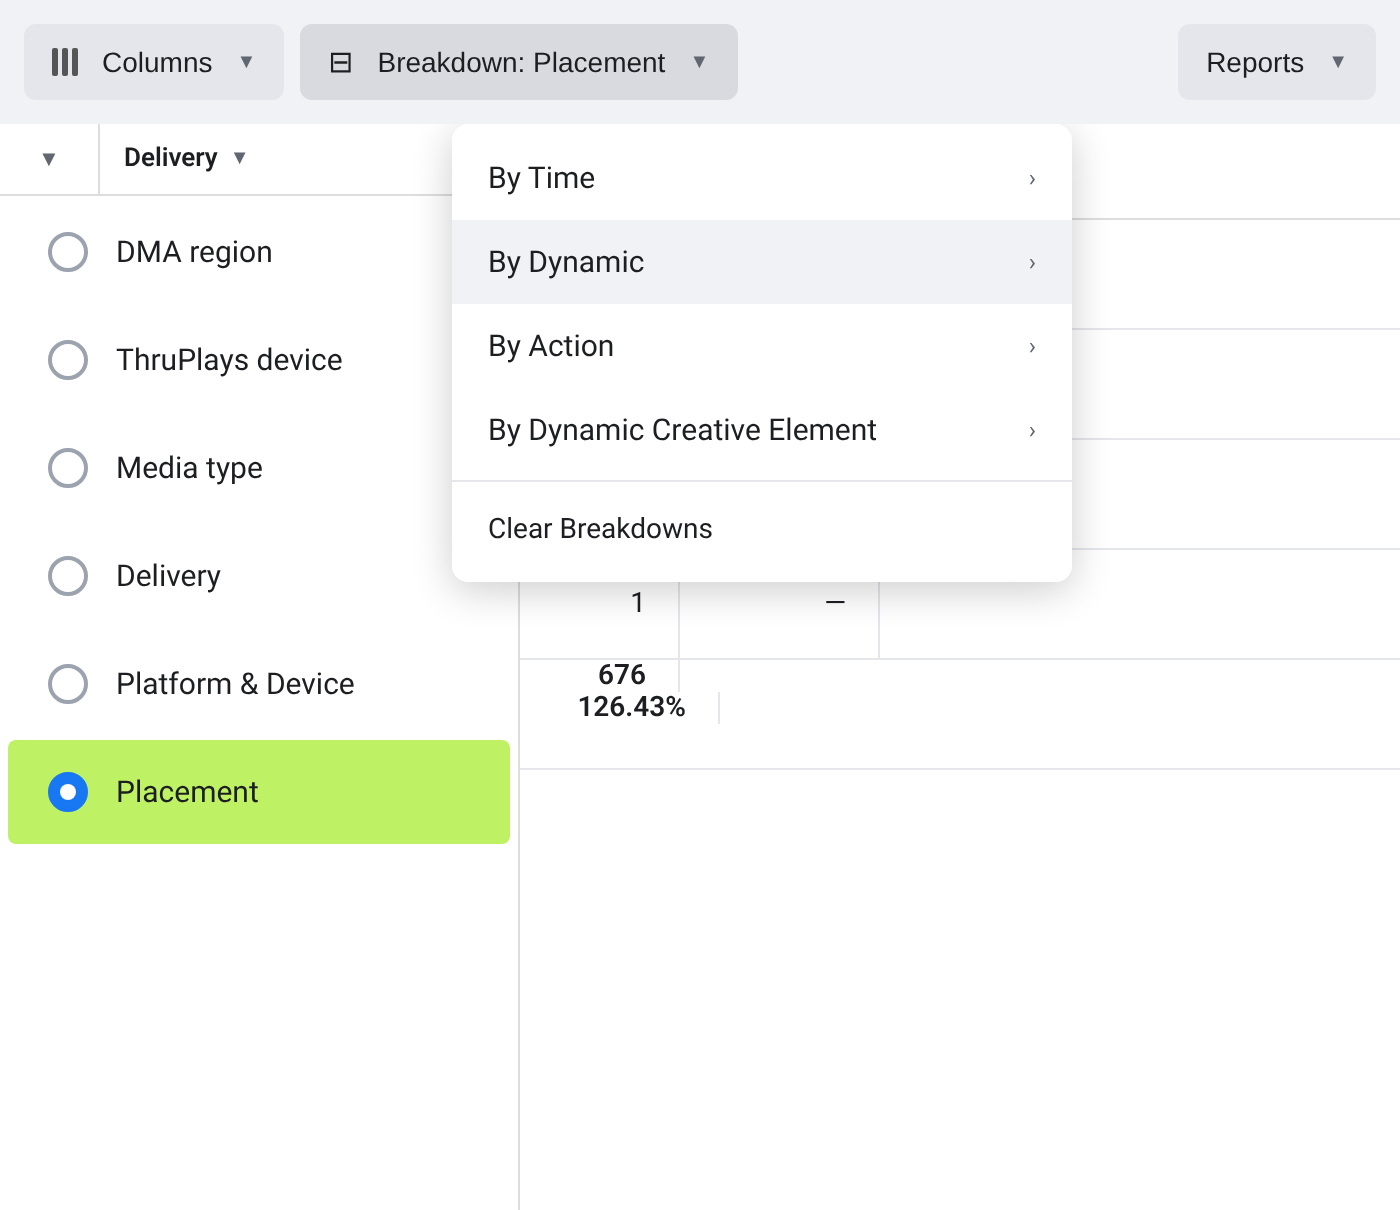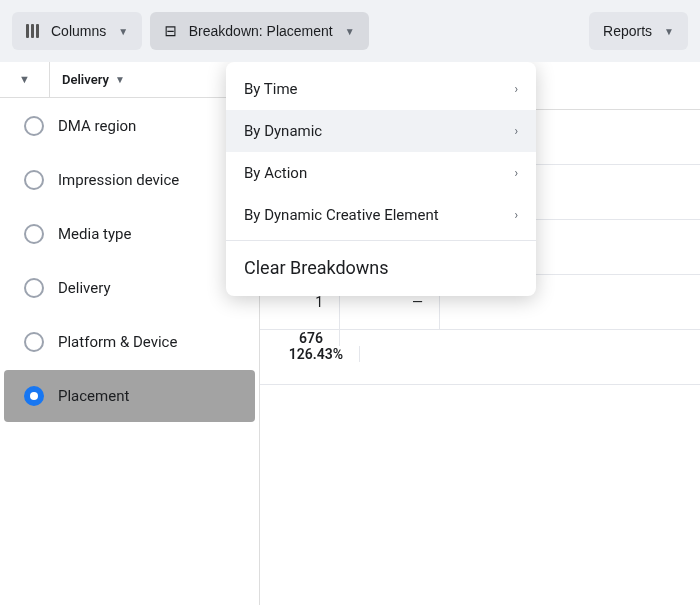--- a/index.html
+++ b/index.html
@@ -107,21 +107,21 @@
       display: flex;
       align-items: center;
       gap: 14px;
       padding: 16px 20px;
       cursor: pointer;
       border-radius: 4px;
       margin: 2px 4px;
     }
 
     .radio-item.selected {
-      background: #a3a3a3;
+      background: #bef264;
     }
 
     .radio-circle {
       width: 20px;
       height: 20px;
       border-radius: 50%;
       border: 2px solid #9ca3af;
       flex-shrink: 0;
       display: flex;
       align-items: center;
@@ -220,21 +220,21 @@
     }
 
     .dropdown-divider {
       height: 1px;
       background: #e4e6eb;
       margin: 4px 0;
     }
 
     .dropdown-item-clear {
       padding: 12px 18px;
-      font-size: 18px;
+      font-size: 14px;
       color: #1c1e21;
       cursor: pointer;
     }
   </style>
 </head>
 <body>
 
 <div class="toolbar">
   <button class="toolbar-btn">
     <span style="display:flex;gap:2px;align-items:center;">
@@ -274,21 +274,21 @@
       </div>
     </div>
 
     <ul class="radio-list">
       <li class="radio-item">
         <div class="radio-circle"></div>
         <span class="radio-label">DMA region</span>
       </li>
       <li class="radio-item">
         <div class="radio-circle"></div>
-        <span class="radio-label">Impression device</span>
+        <span class="radio-label">ThruPlays device</span>
       </li>
       <li class="radio-item">
         <div class="radio-circle"></div>
         <span class="radio-label">Media type</span>
       </li>
       <li class="radio-item">
         <div class="radio-circle"></div>
         <span class="radio-label">Delivery</span>
       </li>
       <li class="radio-item">

